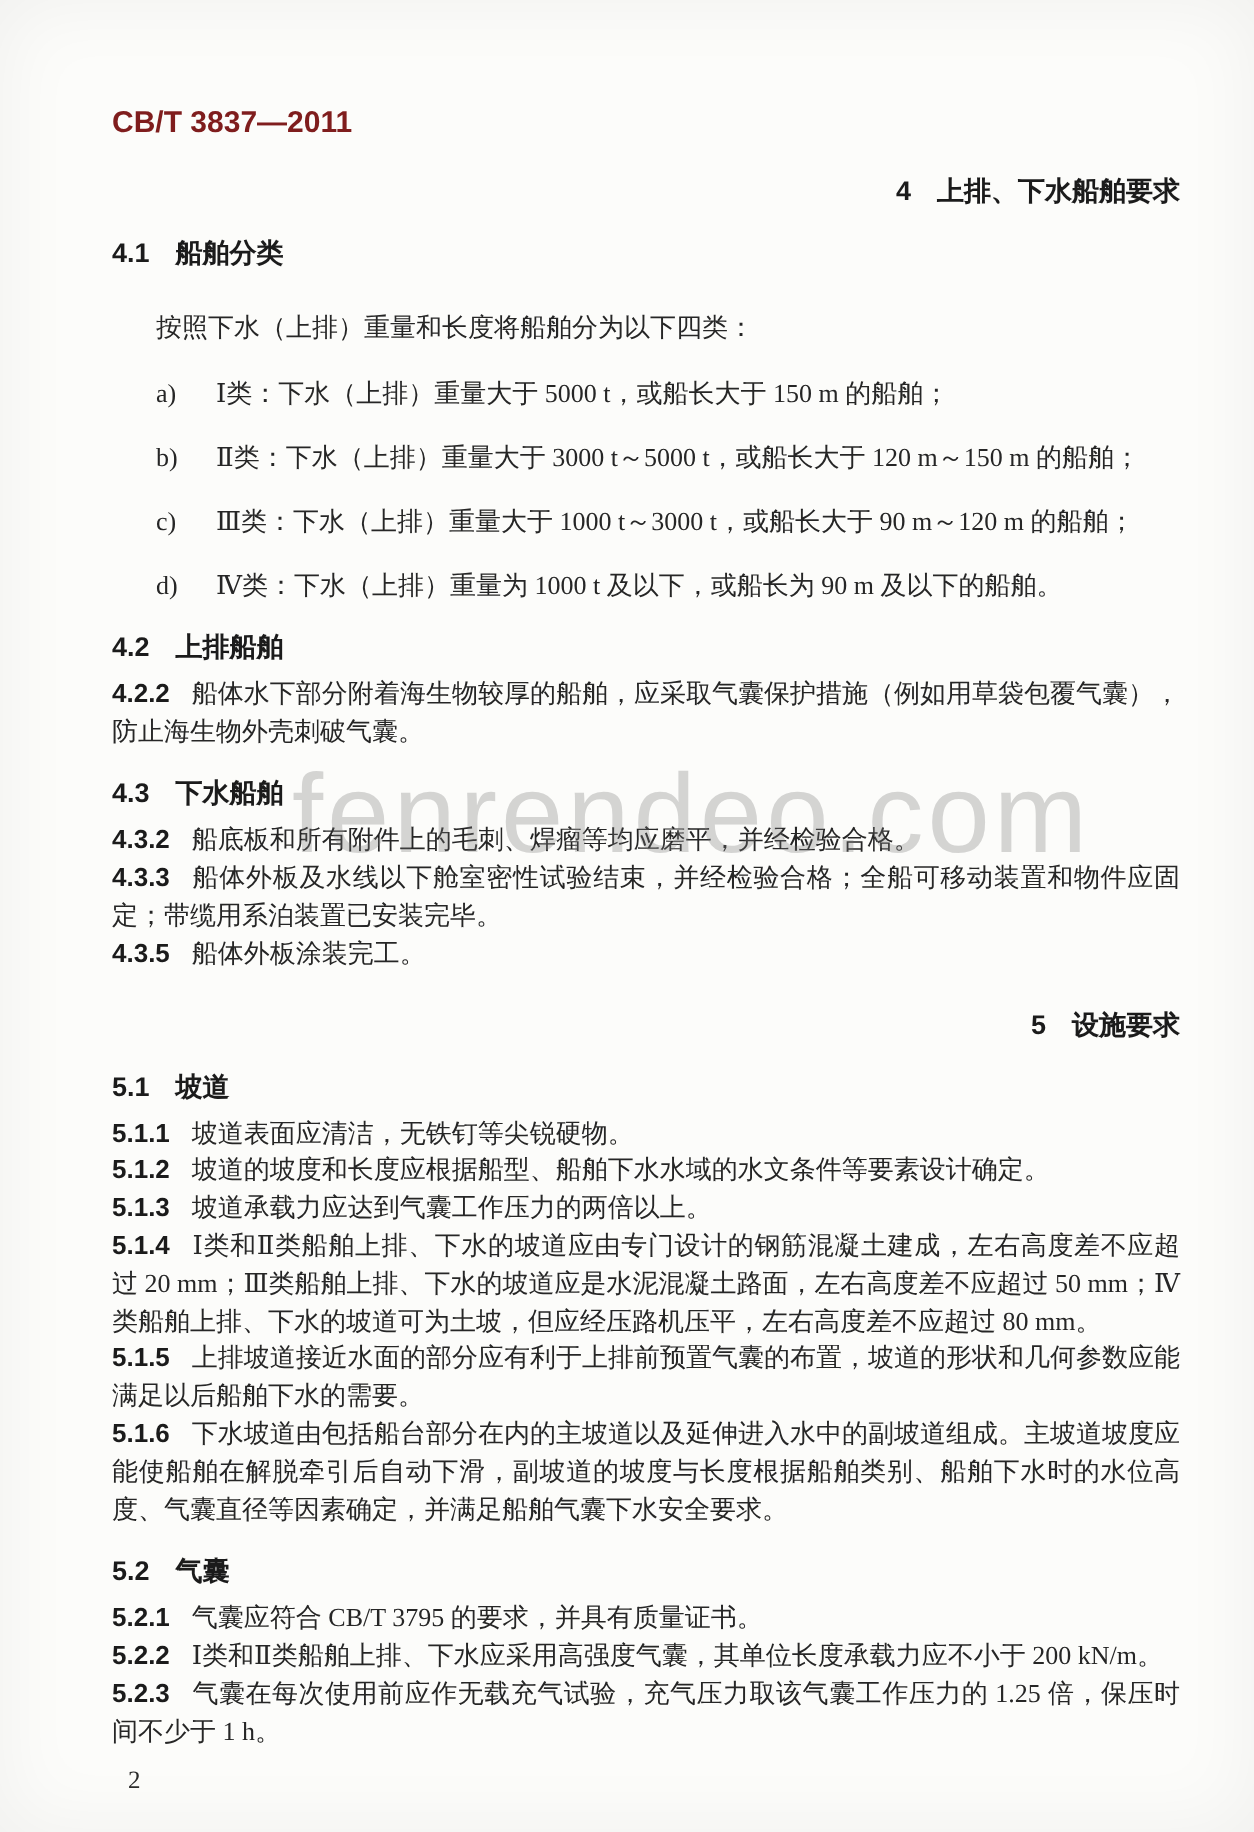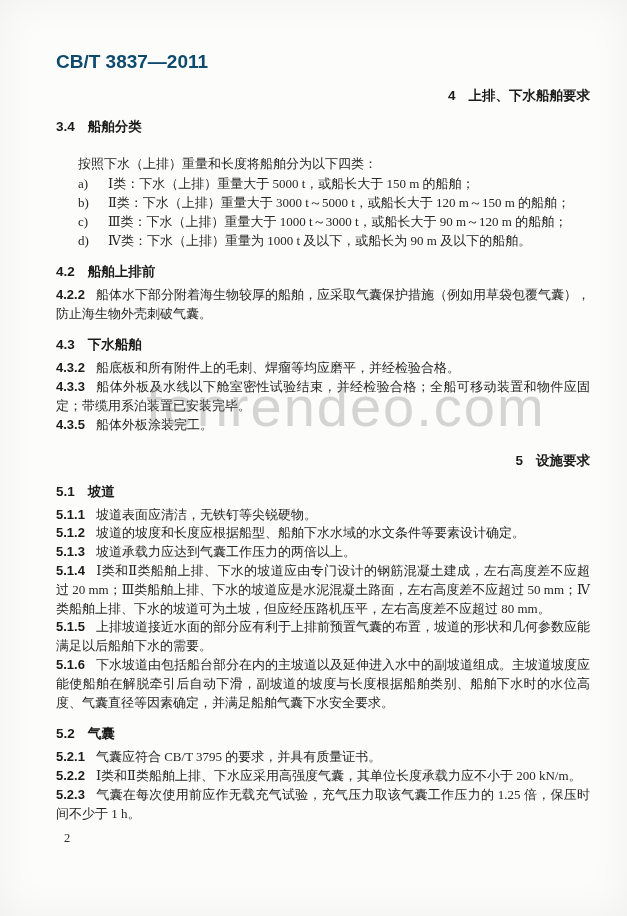--- a/index.html
+++ b/index.html
@@ -24,33 +24,33 @@
     font-size:56px;
     letter-spacing:2px;
     color:rgba(120,120,120,0.30);
     z-index:2;
     pointer-events:none;
     white-space:nowrap;
   }
   .content{position:relative;z-index:1;}
   .doc-code{
     font-family:"Liberation Sans","DejaVu Sans",sans-serif;
-    font-weight:bold;font-size:19px;line-height:16px;
-    color:#0c4a6e;
+    font-weight:bold;font-size:15px;line-height:16px;
+    color:#7f1d1d;
   }
   .h1,.h2{
     font-family:"Liberation Sans","DejaVu Sans",sans-serif;
     font-weight:bold;font-size:13.5px;line-height:19px;color:#1b1b1b;
   }
   .h1{margin:16px 0 0 0;text-align:right;}
   .h2{margin:12px 0 5px 0;}
   .h1 .num,.h2 .num{margin-right:13px;}
   p{margin:0;text-align:justify;}
   .lead{margin-top:19px;text-indent:22px;}
-  .li{line-height:19px;padding-left:22px;}
+  .li{line-height:19px;padding-left:22px;margin-top:13px;}
   .li .marker{display:inline-block;min-width:30px;}
   .clause{line-height:18.8px;}
   .cnum{
     font-family:"Liberation Sans","DejaVu Sans",sans-serif;
     font-weight:bold;color:#1b1b1b;margin-right:11px;
   }
   .page-number{
     margin-top:5px;
     padding-left:8px;
     font-size:12.5px;
@@ -65,40 +65,40 @@
 
   <div class="content">
 
     <div class="doc-code">CB/T 3837—2011</div>
 
     <div class="h1">
       <span class="num">4</span><span>上排、下水船舶要求</span>
     </div>
 
     <div class="h2">
-      <span class="num">3.4</span><span>船舶分类</span>
+      <span class="num">4.1</span><span>船舶分类</span>
     </div>
 
     <p class="lead">按照下水（上排）重量和长度将船舶分为以下四类：</p>
 
     <p class="li">
       <span class="marker">a)</span><span>Ⅰ类：下水（上排）重量大于 5000 t，或船长大于 150 m 的船舶；</span>
     </p>
     <p class="li">
       <span class="marker">b)</span><span>Ⅱ类：下水（上排）重量大于 3000 t～5000 t，或船长大于 120 m～150 m 的船舶；</span>
     </p>
     <p class="li">
       <span class="marker">c)</span><span>Ⅲ类：下水（上排）重量大于 1000 t～3000 t，或船长大于 90 m～120 m 的船舶；</span>
     </p>
     <p class="li">
       <span class="marker">d)</span><span>Ⅳ类：下水（上排）重量为 1000 t 及以下，或船长为 90 m 及以下的船舶。</span>
     </p>
 
     <div class="h2">
-      <span class="num">4.2</span><span>船舶上排前</span>
+      <span class="num">4.2</span><span>上排船舶</span>
     </div>
     <p class="clause">
       <span class="cnum">4.2.2</span><span>船体水下部分附着海生物较厚的船舶，应采取气囊保护措施（例如用草袋包覆气囊），防止海生物外壳刺破气囊。</span>
     </p>
 
     <div class="h2">
       <span class="num">4.3</span><span>下水船舶</span>
     </div>
     <p class="clause">
       <span class="cnum">4.3.2</span><span>船底板和所有附件上的毛刺、焊瘤等均应磨平，并经检验合格。</span>

